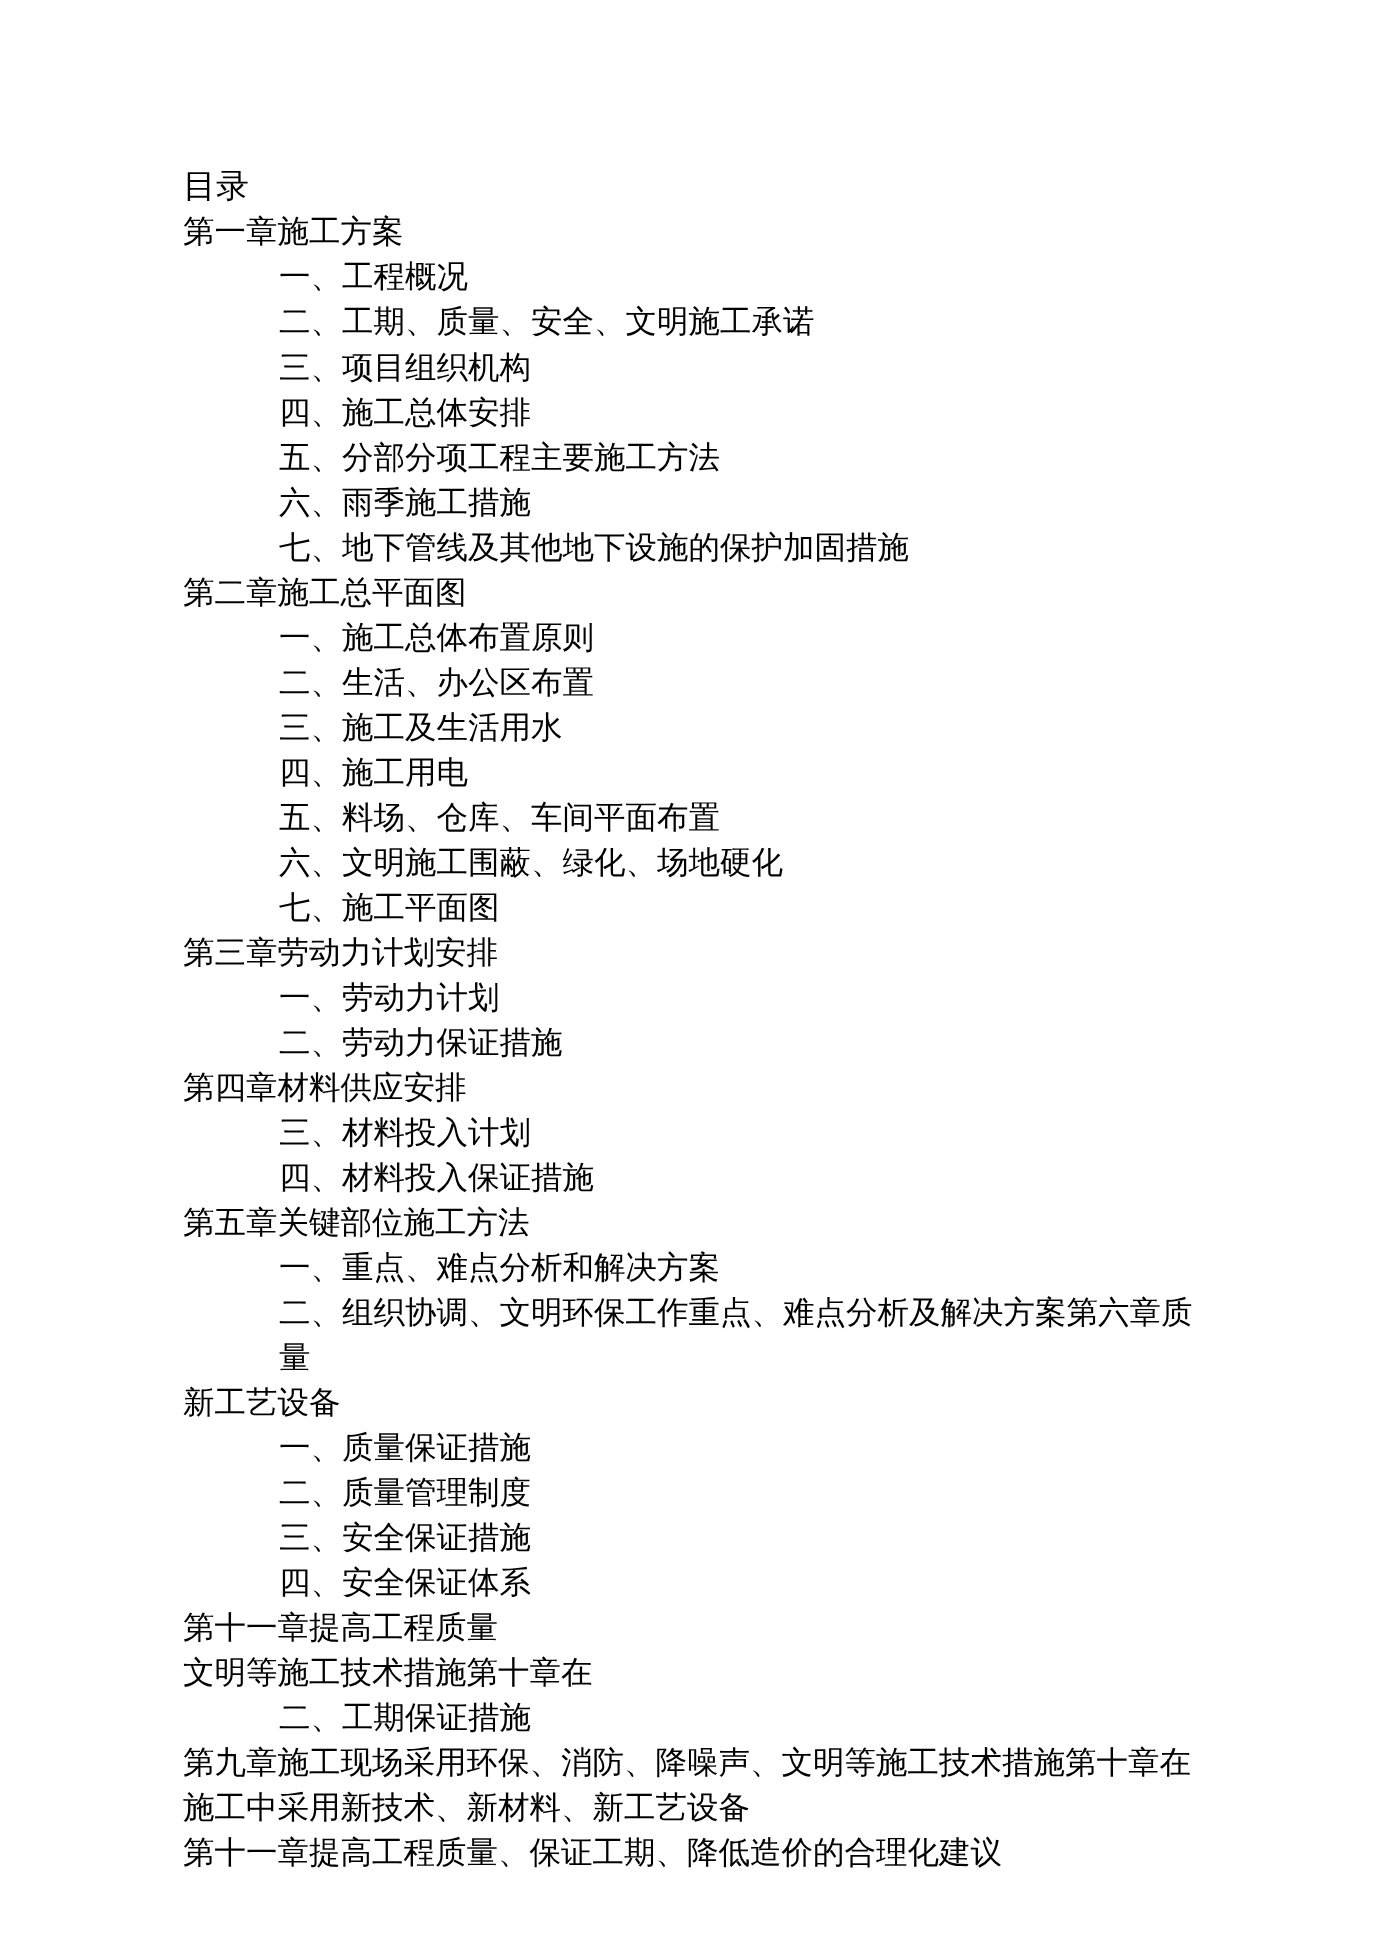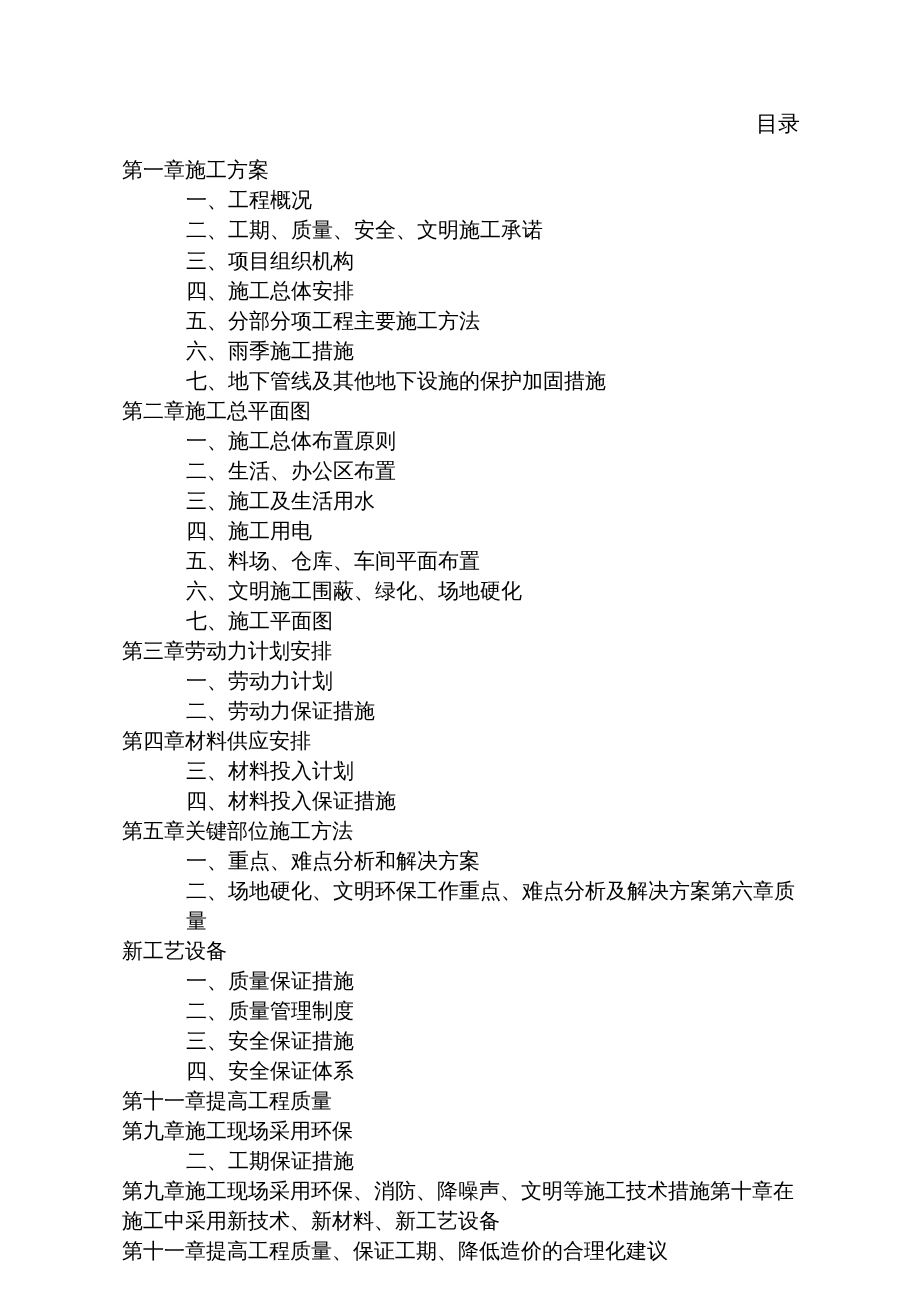--- a/index.html
+++ b/index.html
@@ -13,23 +13,23 @@
       background: #ffffff;
       font-family: "SimSun", "宋体", serif;
       font-size: 21px;
       color: #000000;
       padding-top: 108px;
       padding-left: 122px;
       padding-right: 120px;
       line-height: 1.43;
     }
     .title {
-      text-align: right;
+      text-align: left;
       font-size: 22px;
-      margin-bottom: 16px;
+      margin-bottom: 0;
       font-weight: normal;
     }
     .chapter {
       margin-left: 0;
     }
     .item {
       margin-left: 64px;
     }
     .continued {
       margin-left: 0;
@@ -57,25 +57,25 @@
     <div class="item">六、文明施工围蔽、绿化、场地硬化</div>
     <div class="item">七、施工平面图</div>
     <div class="chapter">第三章劳动力计划安排</div>
     <div class="item">一、劳动力计划</div>
     <div class="item">二、劳动力保证措施</div>
     <div class="chapter">第四章材料供应安排</div>
     <div class="item">三、材料投入计划</div>
     <div class="item">四、材料投入保证措施</div>
     <div class="chapter">第五章关键部位施工方法</div>
     <div class="item">一、重点、难点分析和解决方案</div>
-    <div class="item">二、场地硬化、文明环保工作重点、难点分析及解决方案第六章质量</div>
+    <div class="item">二、组织协调、文明环保工作重点、难点分析及解决方案第六章质量</div>
     <div class="continued">新工艺设备</div>
     <div class="item">一、质量保证措施</div>
     <div class="item">二、质量管理制度</div>
     <div class="item">三、安全保证措施</div>
     <div class="item">四、安全保证体系</div>
     <div class="chapter">第十一章提高工程质量</div>
-    <div class="chapter">第九章施工现场采用环保</div>
+    <div class="chapter">文明等施工技术措施第十章在</div>
     <div class="item">二、工期保证措施</div>
     <div class="chapter">第九章施工现场采用环保、消防、降噪声、文明等施工技术措施第十章在</div>
     <div class="continued">施工中采用新技术、新材料、新工艺设备</div>
     <div class="chapter">第十一章提高工程质量、保证工期、降低造价的合理化建议</div>
   </div>
 
 </body></html>

